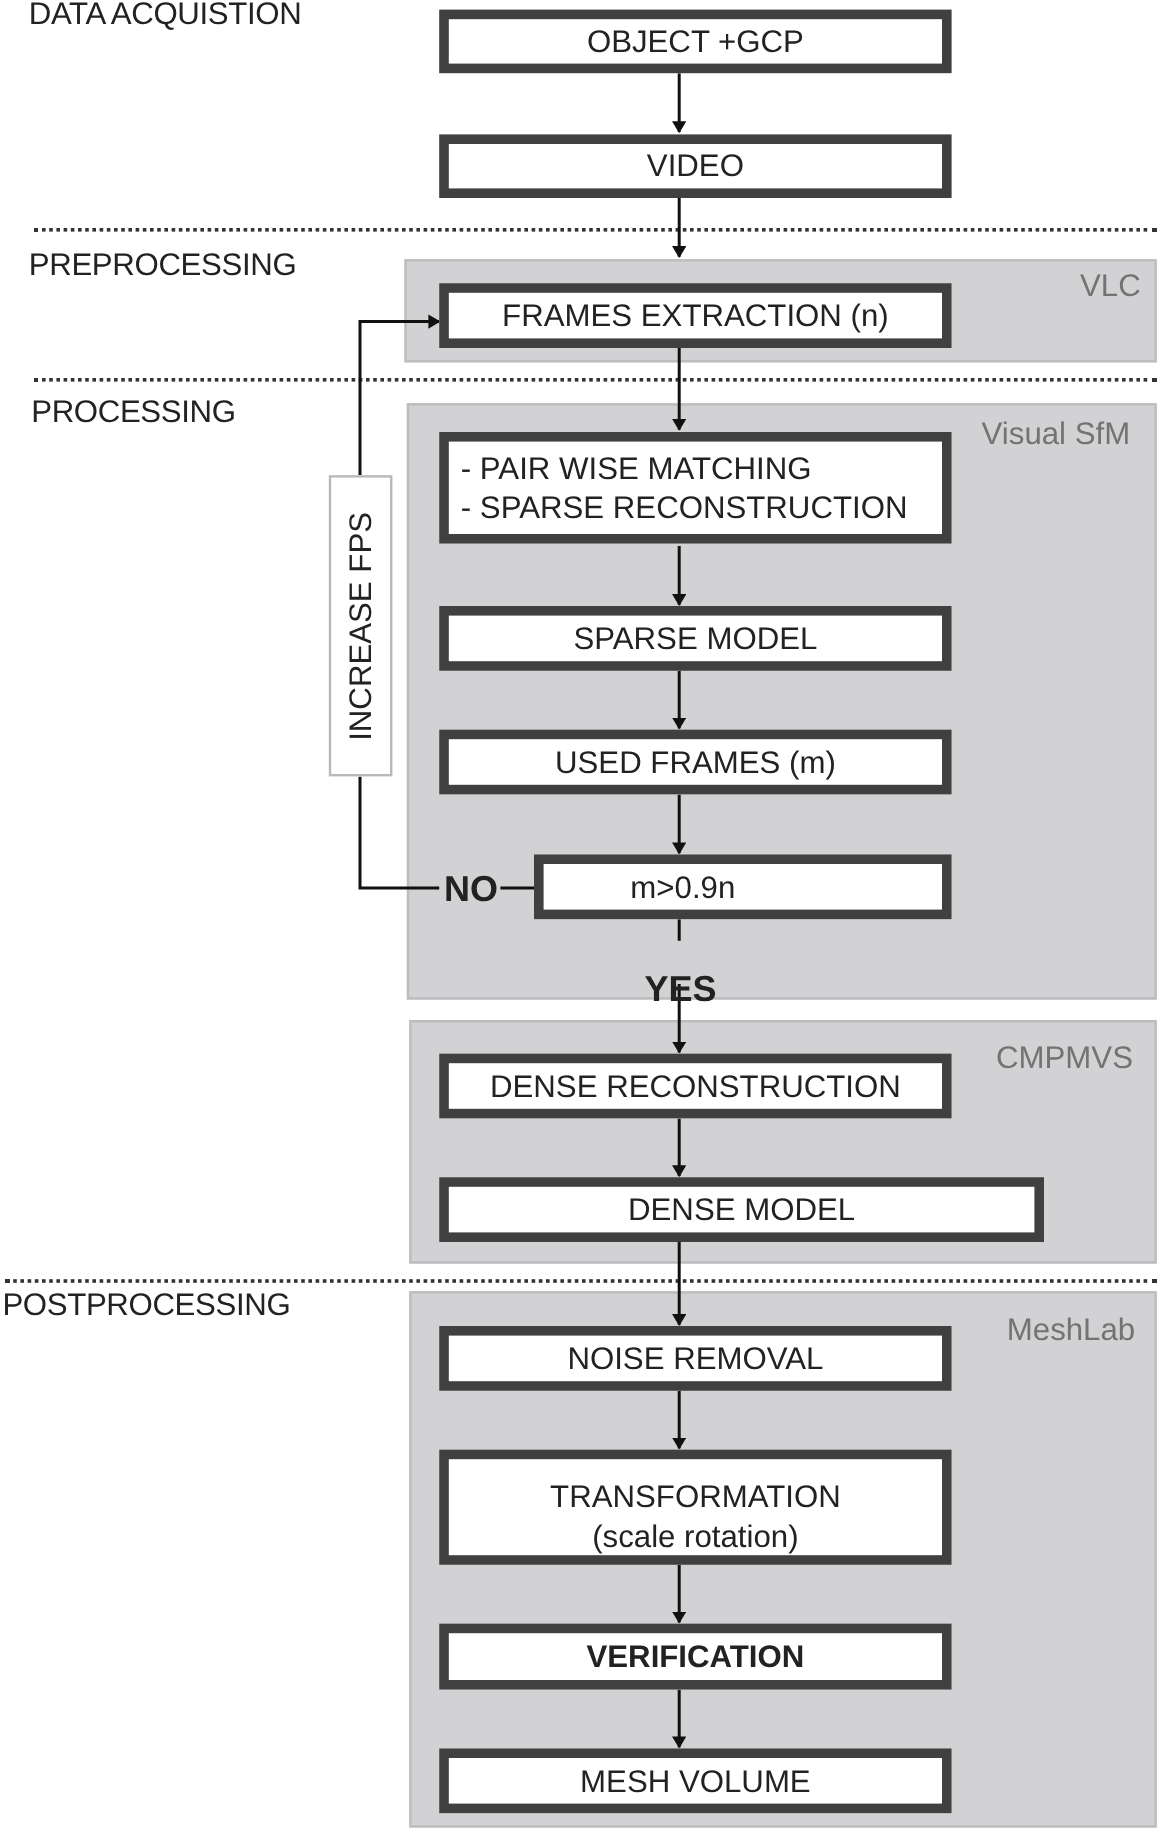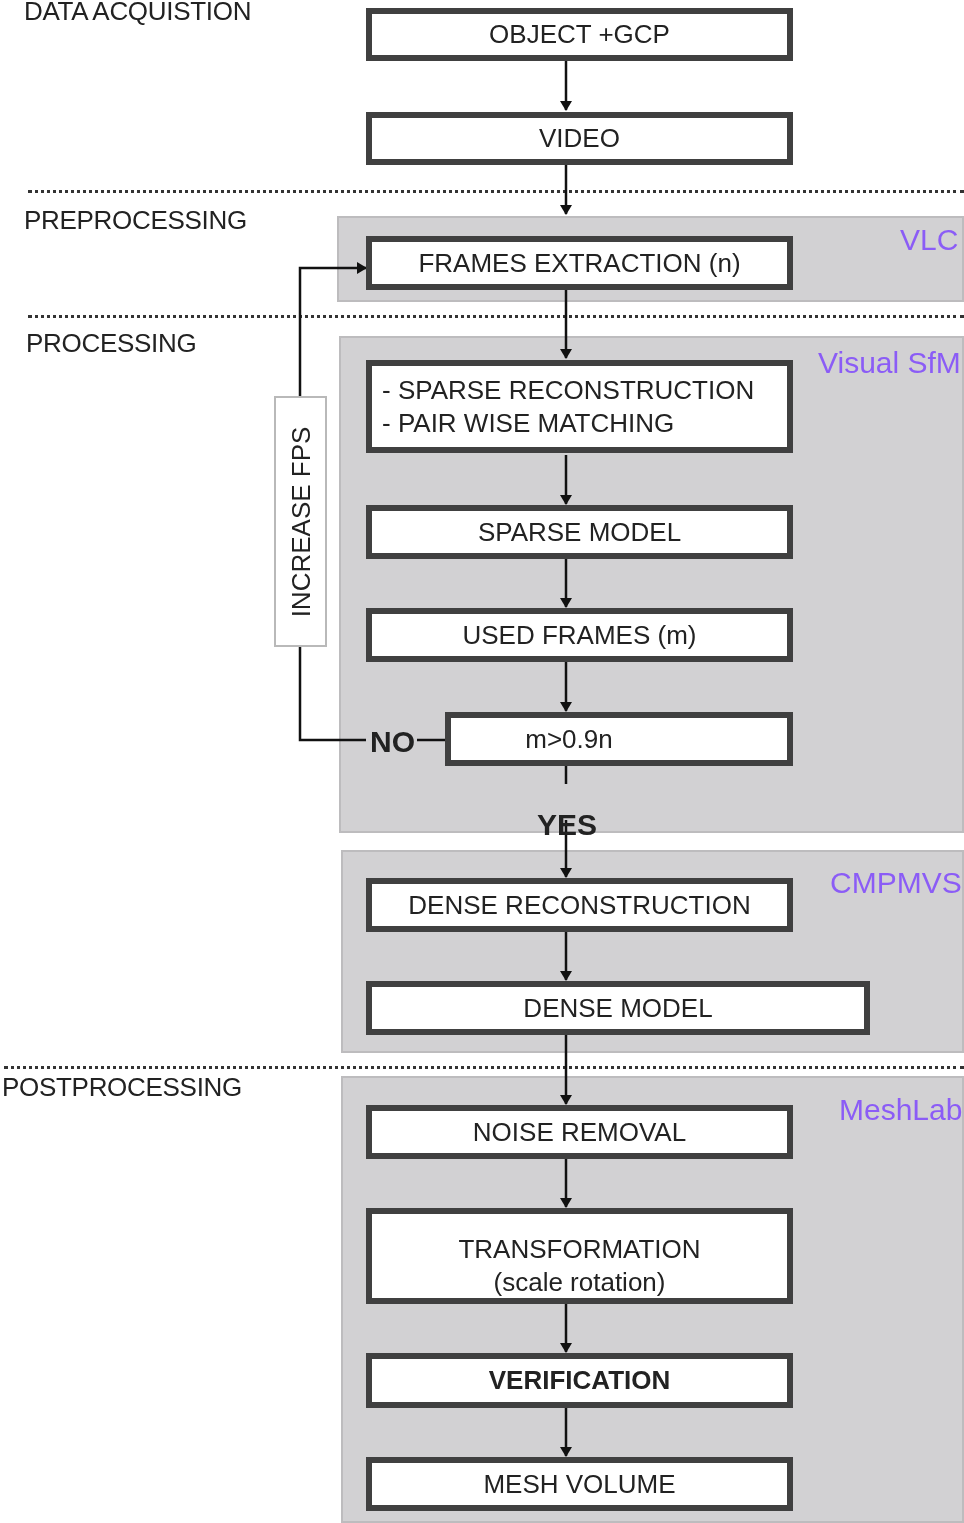--- a/index.html
+++ b/index.html
@@ -2,22 +2,22 @@
 <html><head>
 <meta charset="utf-8">
 <style>
   html, body { margin: 0; padding: 0; background: #ffffff; }
   body { width: 964px; height: 1523px; position: relative; overflow: hidden;
          font-family: "Liberation Sans", sans-serif; color: #222; }
   .stage { position: absolute; font-size: 26px; letter-spacing: -0.3px; color: #222; white-space: nowrap; }
   .dotline { position: absolute; left: 28px; right: 0; height: 0;
              border-top: 3px dotted #333; }
   .group { position: absolute; background: #d2d1d3; border: 2px solid #bdbcbe; box-sizing: border-box; }
-  .tool { position: absolute; font-size: 30px; color: #8b5cf6; white-space: nowrap; }
-  .node { position: absolute; background: #fff; border: 6px solid #404040; box-sizing: border-box;
+  .tool { position: absolute; font-size: 26px; color: #737373; white-space: nowrap; }
+  .node { position: absolute; background: #fff; border: 8px solid #404040; box-sizing: border-box;
           display: flex; flex-direction: column; align-items: center; justify-content: center;
           font-size: 26px; color: #222; text-align: center; line-height: 1.25; }
   .node.left { align-items: flex-start; padding-left: 10px; }
   .lbl { position: absolute; font-size: 30px; font-weight: bold; color: #222; }
   .rot { position: absolute; background: #fff; border: 2px solid #b9b9b9; box-sizing: border-box; }
   .rot span { position: absolute; left: 50%; top: 50%; transform: translate(-50%,-50%) rotate(-90deg);
               font-size: 26px; white-space: nowrap; color: #222; }
   svg.lines { position: absolute; left: 0; top: 0; }
 </style>
 </head>
@@ -66,22 +66,22 @@
     <line x1="446" y1="740" x2="417" y2="740"></line>
     <polyline points="366,740 300,740 300,647"></polyline>
     <polyline points="300,396 300,268 366,268" marker-end="url(#ah)"></polyline>
   </g>
 </svg>
 
 <div class="node" style="left:366px; top:8px; width:427px; height:53px;">OBJECT +GCP</div>
 <div class="node" style="left:366px; top:112px; width:427px; height:53px;">VIDEO</div>
 <div class="node" style="left:366px; top:236px; width:427px; height:54px;">FRAMES EXTRACTION (n)</div>
 <div class="node left" style="left:366px; top:360px; width:427px; height:93px;">
+  <div>- PAIR WISE MATCHING</div>
   <div>- SPARSE RECONSTRUCTION</div>
-  <div>- PAIR WISE MATCHING</div>
 </div>
 <div class="node" style="left:366px; top:505px; width:427px; height:54px;">SPARSE MODEL</div>
 <div class="node" style="left:366px; top:608px; width:427px; height:54px;">USED FRAMES (m)</div>
 <div class="node" style="left:445px; top:712px; width:348px; height:54px; justify-content:center; padding-right:100px;">m&gt;0.9n</div>
 <div class="node" style="left:366px; top:878px; width:427px; height:54px;text-align:center;">DENSE RECONSTRUCTION</div>
 <div class="node" style="left:366px; top:981px; width:504px; height:54px;text-align:center;">DENSE MODEL</div>
 <div class="node" style="left:366px; top:1105px; width:427px; height:54px;">NOISE REMOVAL</div>
 <div class="node" style="left:366px; top:1208px; width:427px; height:96px;justify-content:flex-end;">
   <div>TRANSFORMATION</div>
   <div>(scale rotation)</div>

